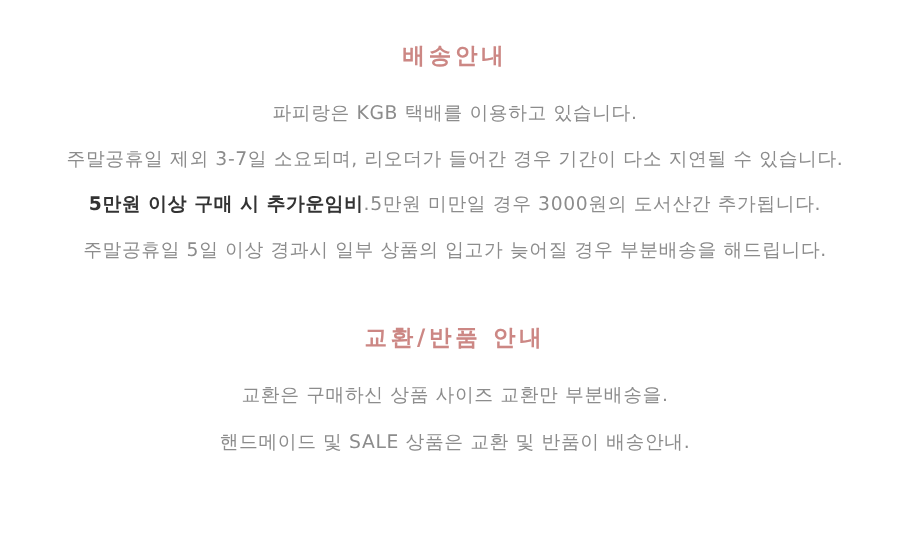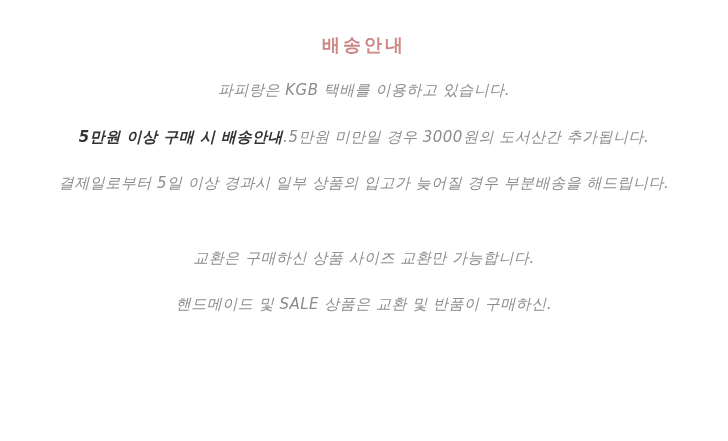--- a/index.html
+++ b/index.html
@@ -20,43 +20,44 @@
   .section-title {
     margin: 0 0 20px 0;
     color: var(--accent, #cc8784);
     font-size: 18px;
     font-weight: bold;
     letter-spacing: 3px;
     line-height: 22px;
   }
   .exchange-block { margin-top: 46px; }
   .line {
-    margin: 18px;
+    margin: 8px;
     color: var(--text, #8c8c8c);
     font-size: 15px;
     line-height: 28.5px;
     letter-spacing: 0.5px;
     white-space: nowrap;
-    font-style: italic;
   }
   .bold {
     color: var(--bold, #333333);
     font-weight: bold;
   }
 </style>
 </head>
 <body>
 
 <div class="page">
 
   <section class="shipping-block">
     <h2 class="section-title">배송안내</h2>
     <p class="line">파피랑은 KGB 택배를 이용하고 있습니다.</p>
-    <p class="line"><span class="bold">5만원 이상 구매 시 배송안내</span><span>.5만원 미만일 경우 3000원의 도서산간 추가됩니다.</span></p>
-    <p class="line">결제일로부터 5일 이상 경과시 일부 상품의 입고가 늦어질 경우 부분배송을 해드립니다.</p>
+    <p class="line">주말공휴일 제외 3-7일 소요되며, 리오더가 들어간 경우 기간이 다소 지연될 수 있습니다.</p>
+    <p class="line"><span class="bold">5만원 이상 구매 시 추가운임비</span><span>.5만원 미만일 경우 3000원의 도서산간 추가됩니다.</span></p>
+    <p class="line">주말공휴일 5일 이상 경과시 일부 상품의 입고가 늦어질 경우 부분배송을 해드립니다.</p>
   </section>
 
   <section class="exchange-block">
-    <p class="line">교환은 구매하신 상품 사이즈 교환만 가능합니다.</p>
-    <p class="line">핸드메이드 및 SALE 상품은 교환 및 반품이 구매하신.</p>
+    <h2 class="section-title">교환/반품 안내</h2>
+    <p class="line">교환은 구매하신 상품 사이즈 교환만 부분배송을.</p>
+    <p class="line">핸드메이드 및 SALE 상품은 교환 및 반품이 배송안내.</p>
   </section>
 
 </div>
 
 </body></html>

